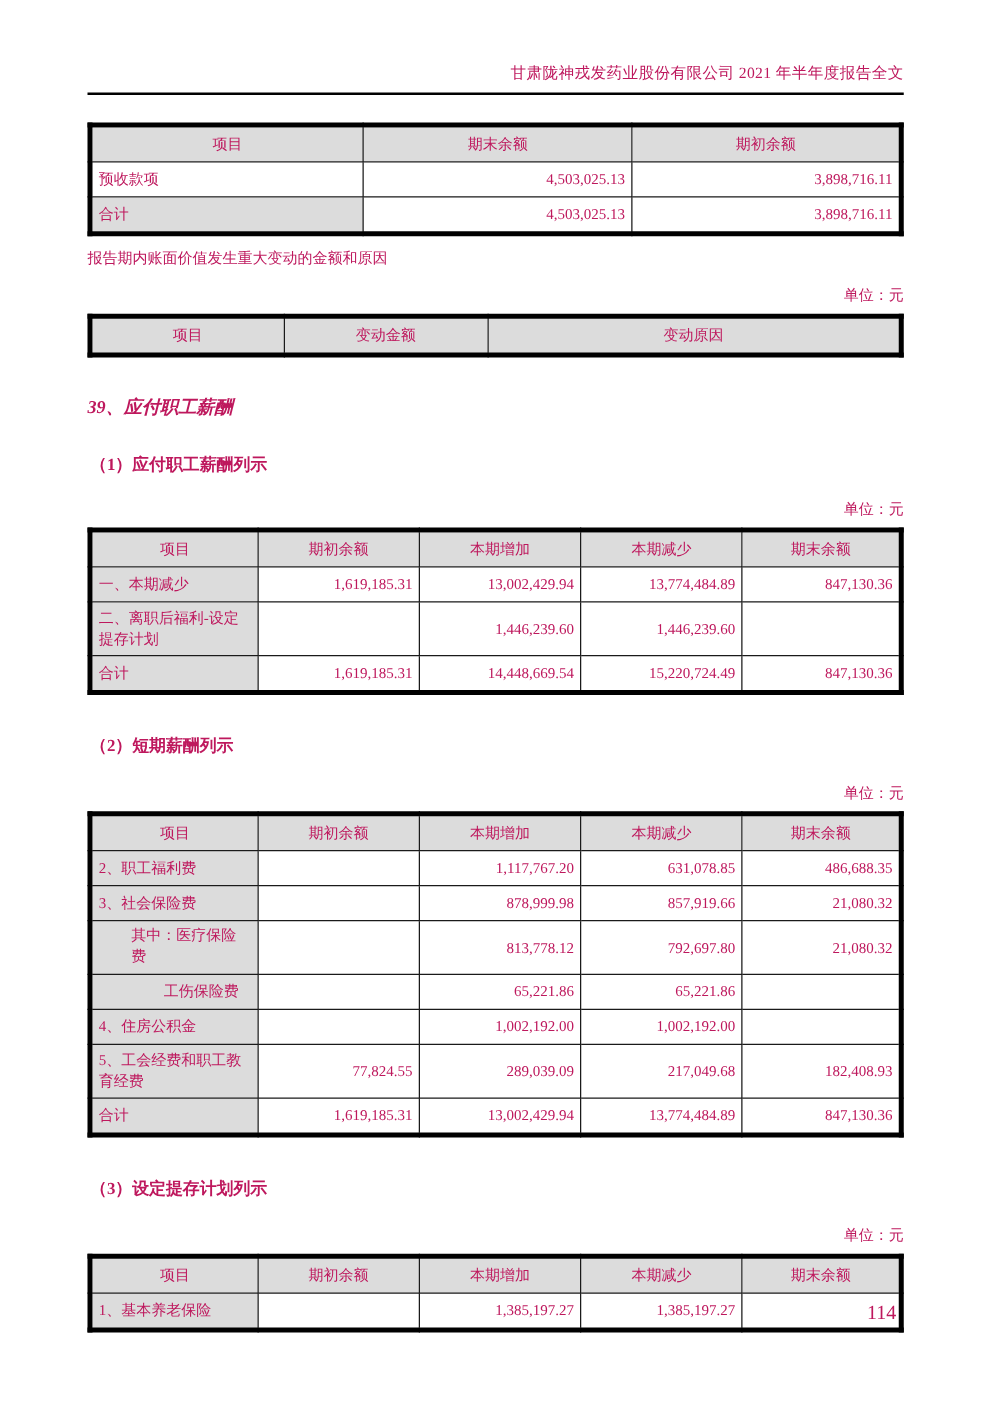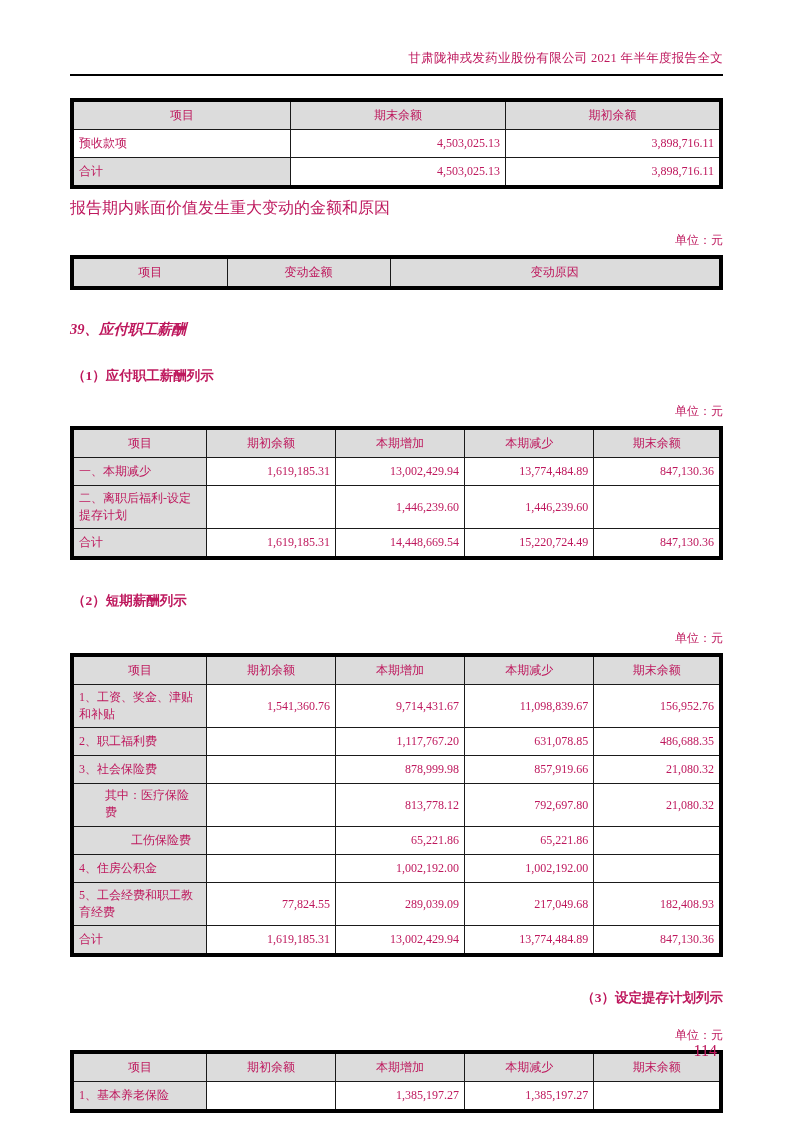--- a/index.html
+++ b/index.html
@@ -38,21 +38,21 @@
     overflow:hidden;
   }
   table.report th {
     background:#dcdcdc;
     text-align:center;
   }
   td.label { text-align:left; background:#ffffff; }
   td.label.shaded { background:#dcdcdc; }
   td.num { text-align:right; font-family:"Liberation Serif","DejaVu Serif",serif; }
   .tbl-top { margin-top:22px; }
-  .note { font-size:16px; margin:9px 0 0 0; }
+  .note { font-size:12px; margin:9px 0 0 0; }
   .unit { text-align:right; font-size:12px; margin:13px 0 6px 0; }
   .h-section { font-size:14.5px; font-weight:bold; margin:30px 0 0 0;font-style:italic; }
   .h-sub { font-size:13.5px; font-weight:bold; margin:28px 0 0 0; padding-left:2px; }
   .page-number {
     position:absolute;
     right:76px; bottom:62px;
     font-size:16px;
   }
 </style>
 </head>
@@ -173,27 +173,20 @@
         <tr>
           <th>项目</th>
           <th>期初余额</th>
           <th>本期增加</th>
           <th>本期减少</th>
           <th>期末余额</th>
         </tr>
       </thead>
       <tbody>
         <tr>
-          <td class="label shaded">1、工资、奖金、津贴和补贴</td>
-          <td class="num">1,541,360.76</td>
-          <td class="num">9,714,431.67</td>
-          <td class="num">11,098,839.67</td>
-          <td class="num">156,952.76</td>
-        </tr>
-        <tr>
           <td class="label shaded">2、职工福利费</td>
           <td class="num"></td>
           <td class="num">1,117,767.20</td>
           <td class="num">631,078.85</td>
           <td class="num">486,688.35</td>
         </tr>
         <tr>
           <td class="label shaded">3、社会保险费</td>
           <td class="num"></td>
           <td class="num">878,999.98</td>
@@ -231,21 +224,21 @@
         <tr>
           <td class="label shaded">合计</td>
           <td class="num">1,619,185.31</td>
           <td class="num">13,002,429.94</td>
           <td class="num">13,774,484.89</td>
           <td class="num">847,130.36</td>
         </tr>
       </tbody>
     </table>
 
-  <div class="h-sub" style="margin-top:32px;text-align:right;">（3）设定提存计划列示</div>
+  <div class="h-sub" style="margin-top:32px;">（3）设定提存计划列示</div>
 
   <div class="unit" style="margin-top:20px;">单位：元</div>
 
   <table class="report">
       <colgroup>
         <col style="width: 20.7%;">
         <col style="width: 19.9%;">
         <col style="width: 19.9%;">
         <col style="width: 19.9%;">
         <col style="width: 19.6%;">

